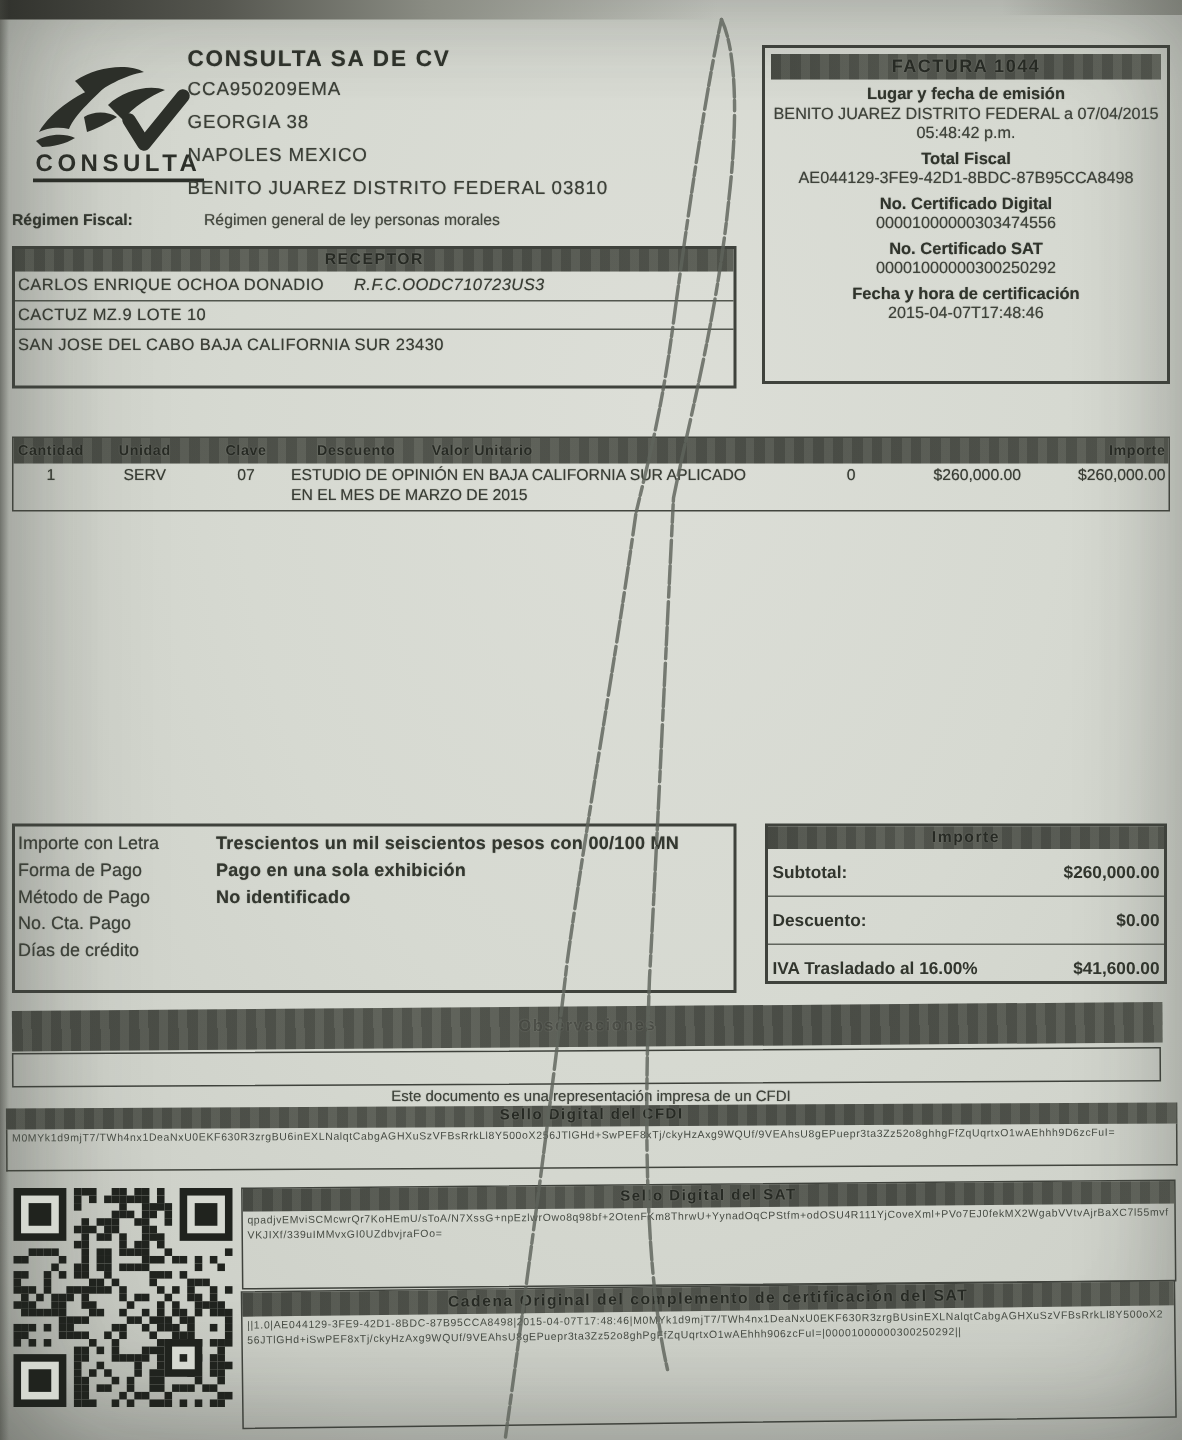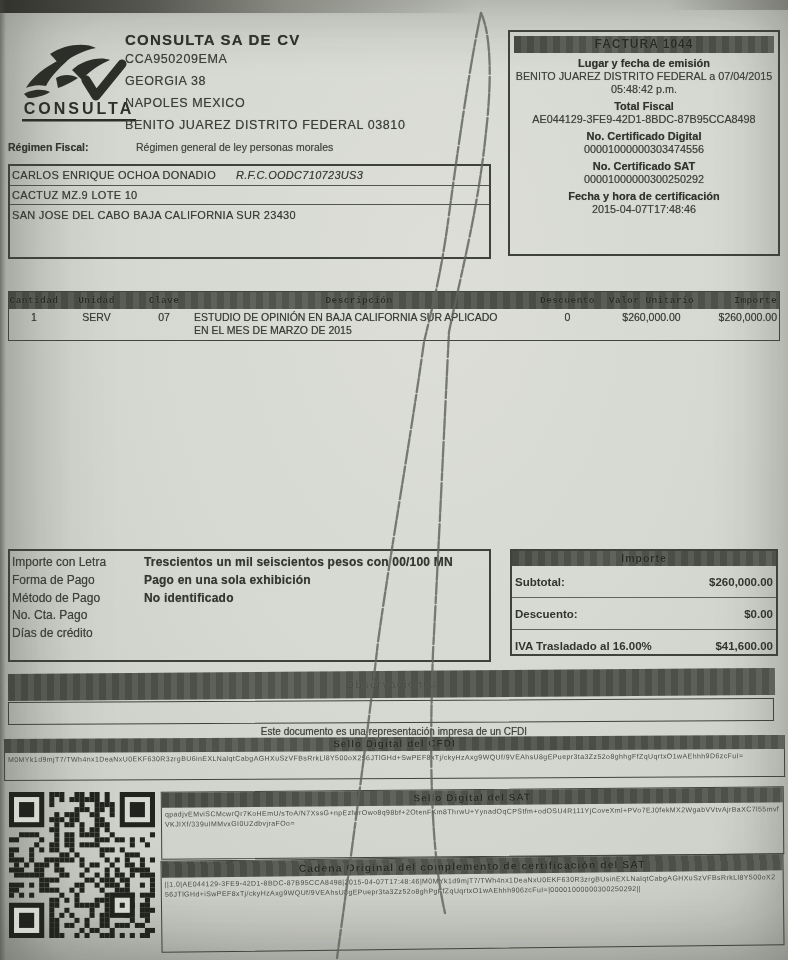--- a/index.html
+++ b/index.html
@@ -50,21 +50,21 @@
   
   #receptor { left:8px; top:164px; width:483px; height:95px; }
   #receptor .bar { height:15px; font-size:10.5px; line-height:15px; }
   .rec-row { height:19.5px; border-bottom:1px solid rgba(58,62,54,.85); font-size:11px;
     display:flex; align-items:center; padding-left:2px; letter-spacing:.3px; }
   .rec-row:last-child { border-bottom:none; }
   .rec-row .rfc { margin-left:20px;font-style:italic; }
 
   
   #items { left:8px; top:291px; width:772px; border:1.5px solid #42453e; }
-  #items .bar { height:17px; display:flex; font-size:9.5px; line-height:17px; letter-spacing:.4px;font-family:Liberation Mono, monospace; }
+  #items .bar { height:17px; display:flex; font-size:9.5px; line-height:17px; letter-spacing:.4px; }
   #items .hc { text-align:center; }
   .c1{width:50px;} .c2{width:75px;} .c3{width:60px;} .c4{width:330px;} .c5{width:75px;padding-left:12px;} .c6{width:105px;} .c7{width:77px; flex:1;}
   #items .body { display:flex; font-size:10.5px; padding:2px 0 3px 0; }
   #items .body .c1,#items .body .c2,#items .body .c3,#items .body .c5,#items .body .c6 { text-align:center; }
   #items .body .c4 { line-height:13px; padding-right:10px; }
   #items .body .c7 { text-align:right; padding-right:2px; }
 
   
   #payment { left:8px; top:549px; width:483px; height:113px; padding:4px 0 0 2px; }
   .pay-row { display:flex; height:17.8px; }
@@ -146,34 +146,34 @@
     <div class="fvalue txt">AE044129-3FE9-42D1-8BDC-87B95CCA8498</div>
     <div class="flabel txt">No. Certificado Digital</div>
     <div class="fvalue txt">00001000000303474556</div>
     <div class="flabel txt">No. Certificado SAT</div>
     <div class="fvalue txt">00001000000300250292</div>
     <div class="flabel txt">Fecha y hora de certificación</div>
     <div class="fvalue txt">2015-04-07T17:48:46</div>
   </div>
 
   <div id="receptor" class="box">
+    <div class="bar">RECEPTOR</div>
     <div class="rec-row txt">
       <span>CARLOS ENRIQUE OCHOA DONADIO</span>
       <span class="rfc">R.F.C.OODC710723US3</span>
     </div>
     <div class="rec-row txt">CACTUZ MZ.9 LOTE 10</div>
     <div class="rec-row txt">SAN JOSE DEL CABO BAJA CALIFORNIA SUR 23430</div>
   </div>
 
   <div id="items" style="position:absolute;">
     <div class="bar">
       <span class="hc c1">Cantidad</span>
       <span class="hc c2">Unidad</span>
       <span class="hc c3">Clave</span>
-      <span class="hc c4">Descripción</span>
       <span class="hc c5">Descuento</span>
       <span class="hc c6">Valor Unitario</span>
       <span class="hc c7" style="text-align:right;padding-right:2px;">Importe</span>
     </div>
     <div class="body txt">
       <span class="c1">1</span>
       <span class="c2">SERV</span>
       <span class="c3">07</span>
       <span class="c4">ESTUDIO DE OPINIÓN EN BAJA CALIFORNIA SUR APLICADO EN EL MES DE MARZO DE 2015</span>
       <span class="c5">0</span>

